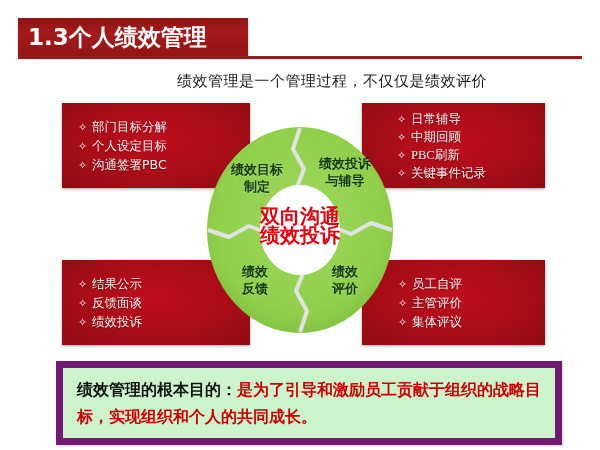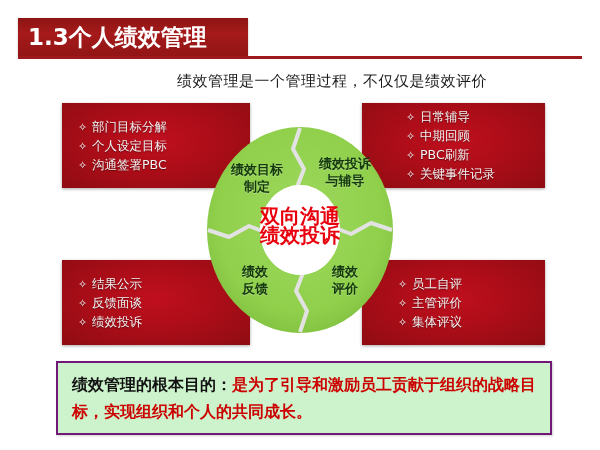--- a/index.html
+++ b/index.html
@@ -93,21 +93,21 @@
     color: #ffffff;
     font-size: 11px;
   }
 
   #box-goal    { left: 62px;  top: 103px; width: 188px; height: 85px; }
   #box-coach   { left: 362px; top: 103px; width: 183px; height: 85px; }
   #box-feed    { left: 62px;  top: 260px; width: 188px; height: 85px; }
   #box-eval    { left: 362px; top: 260px; width: 183px; height: 85px; }
 
   #box-goal  ul { left: 16px; }
-  #box-coach ul { left: 44px; }
+  #box-coach ul { left: 35px; font-family: Liberation Serif, serif; }
   #box-feed  ul { left: 16px; }
   #box-eval  ul { left: 36px; }
 
   
   #cycle {
     position: absolute;
     left: 205px;
     top: 125px;
     width: 190px;
     height: 210px;
@@ -142,21 +142,21 @@
   }
 
   
   #callout {
     position: absolute;
     left: 56px;
     top: 361px;
     width: 492px;
     height: 70px;
     background: #ccf3cc;
-    border: 2px solid #701a75;
+    border: 7px solid #701a75;
     box-shadow: 1px 1px 2px rgba(0,0,0,0.18);
   }
   #callout-inner {
     position: absolute;
     left: 14px;
     right: 12px;
     top: 50%;
     transform: translateY(-50%);
     font-size: 16px;
     font-weight: bold;

